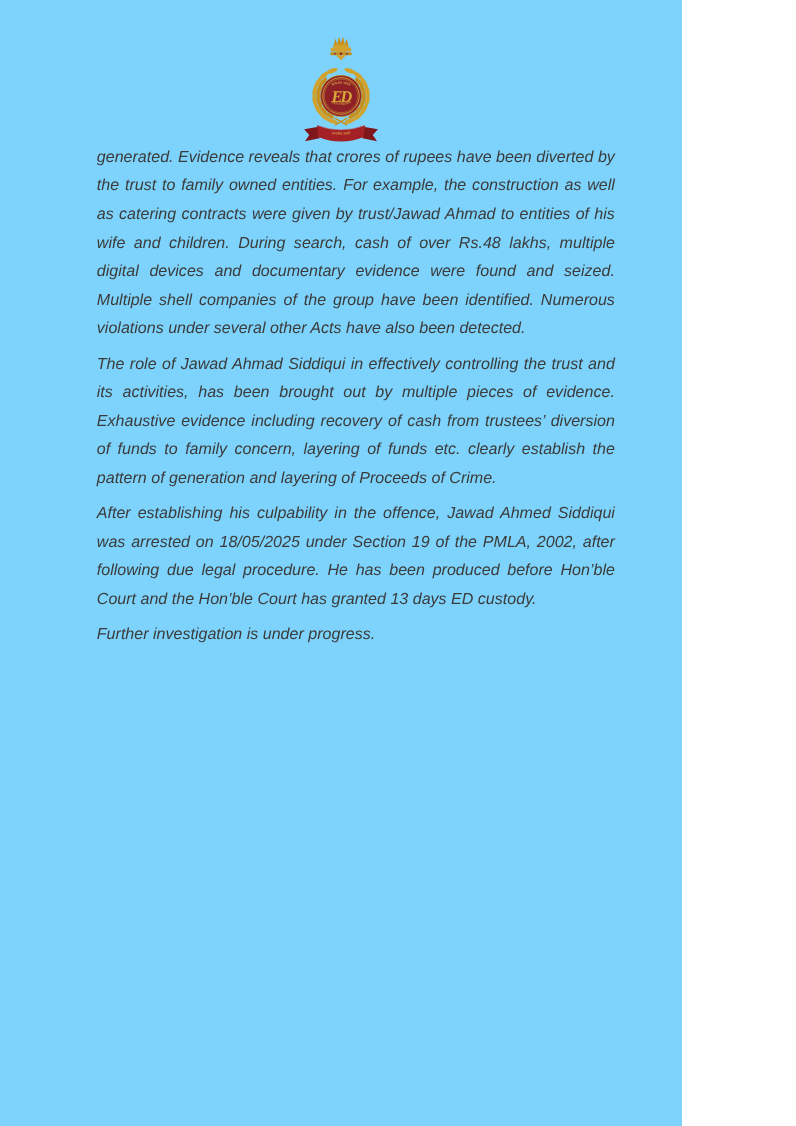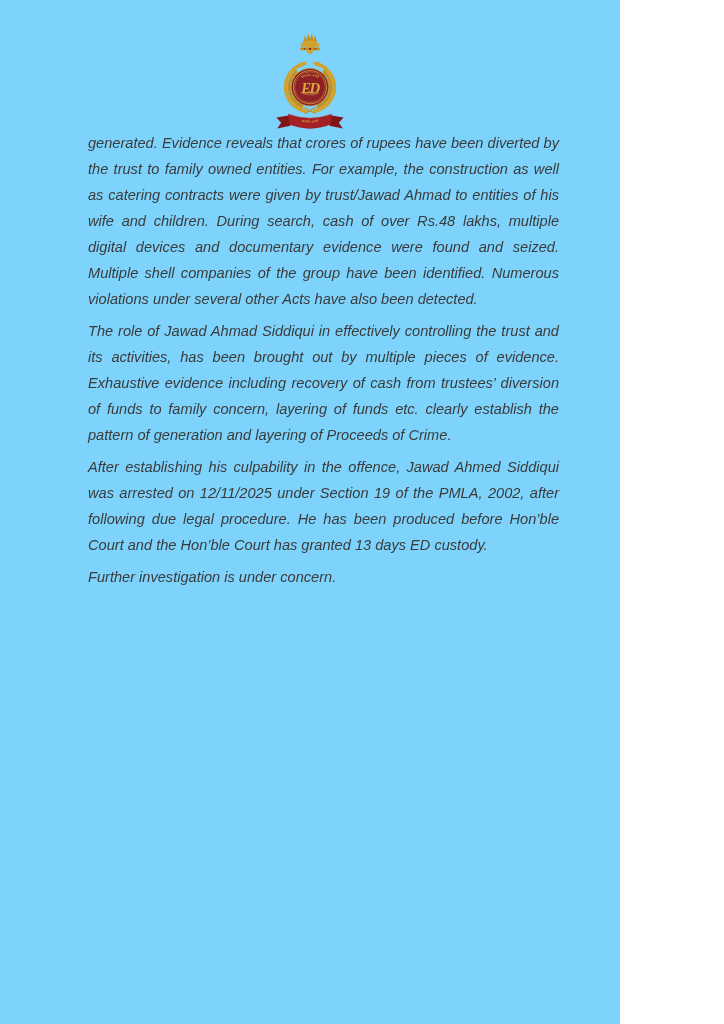--- a/index.html
+++ b/index.html
@@ -115,17 +115,17 @@
         <path d="M22,106.5 Q50,117 78,106.5 L76.5,120 Q50,130.5 23.5,120 Z" fill="#a32025"></path>
         <path d="M22,106.5 Q50,117 78,106.5" fill="none" stroke="#bf3b40" stroke-width="0.7"></path>
         <text class="microtext" font-size="4.4" fill="#e3b54a"><textPath href="#ribPath" startOffset="50%" text-anchor="middle">सत्यमेव जयते</textPath></text>
       </g>
     </svg>
   </div>
 
   <div class="content">
     <p>generated. Evidence reveals that crores of rupees have been diverted by the trust to family owned entities. For example, the construction as well as catering contracts were given by trust/Jawad Ahmad to entities of his wife and children. During search, cash of over Rs.48 lakhs, multiple digital devices and documentary evidence were found and seized. Multiple shell companies of the group have been identified. Numerous violations under several other Acts have also been detected.</p>
     <p>The role of Jawad Ahmad Siddiqui in effectively controlling the trust and its activities, has been brought out by multiple pieces of evidence. Exhaustive evidence including recovery of cash from trustees’ diversion of funds to family concern, layering of funds etc. clearly establish the pattern of generation and layering of Proceeds of Crime.</p>
-    <p>After establishing his culpability in the offence, Jawad Ahmed Siddiqui was arrested on 12/11/2025 under Section 19 of the PMLA, 2002, after following due legal procedure. He has been produced before Hon’ble Court and the Hon’ble Court has granted 13 days ED custody.</p>
-    <p>Further investigation is under concern.</p>
+    <p>After establishing his culpability in the offence, Jawad Ahmed Siddiqui was arrested on 18/05/2025 under Section 19 of the PMLA, 2002, after following due legal procedure. He has been produced before Hon’ble Court and the Hon’ble Court has granted 13 days ED custody.</p>
+    <p>Further investigation is under progress.</p>
   </div>
 
 </div>
 
 </body></html>

